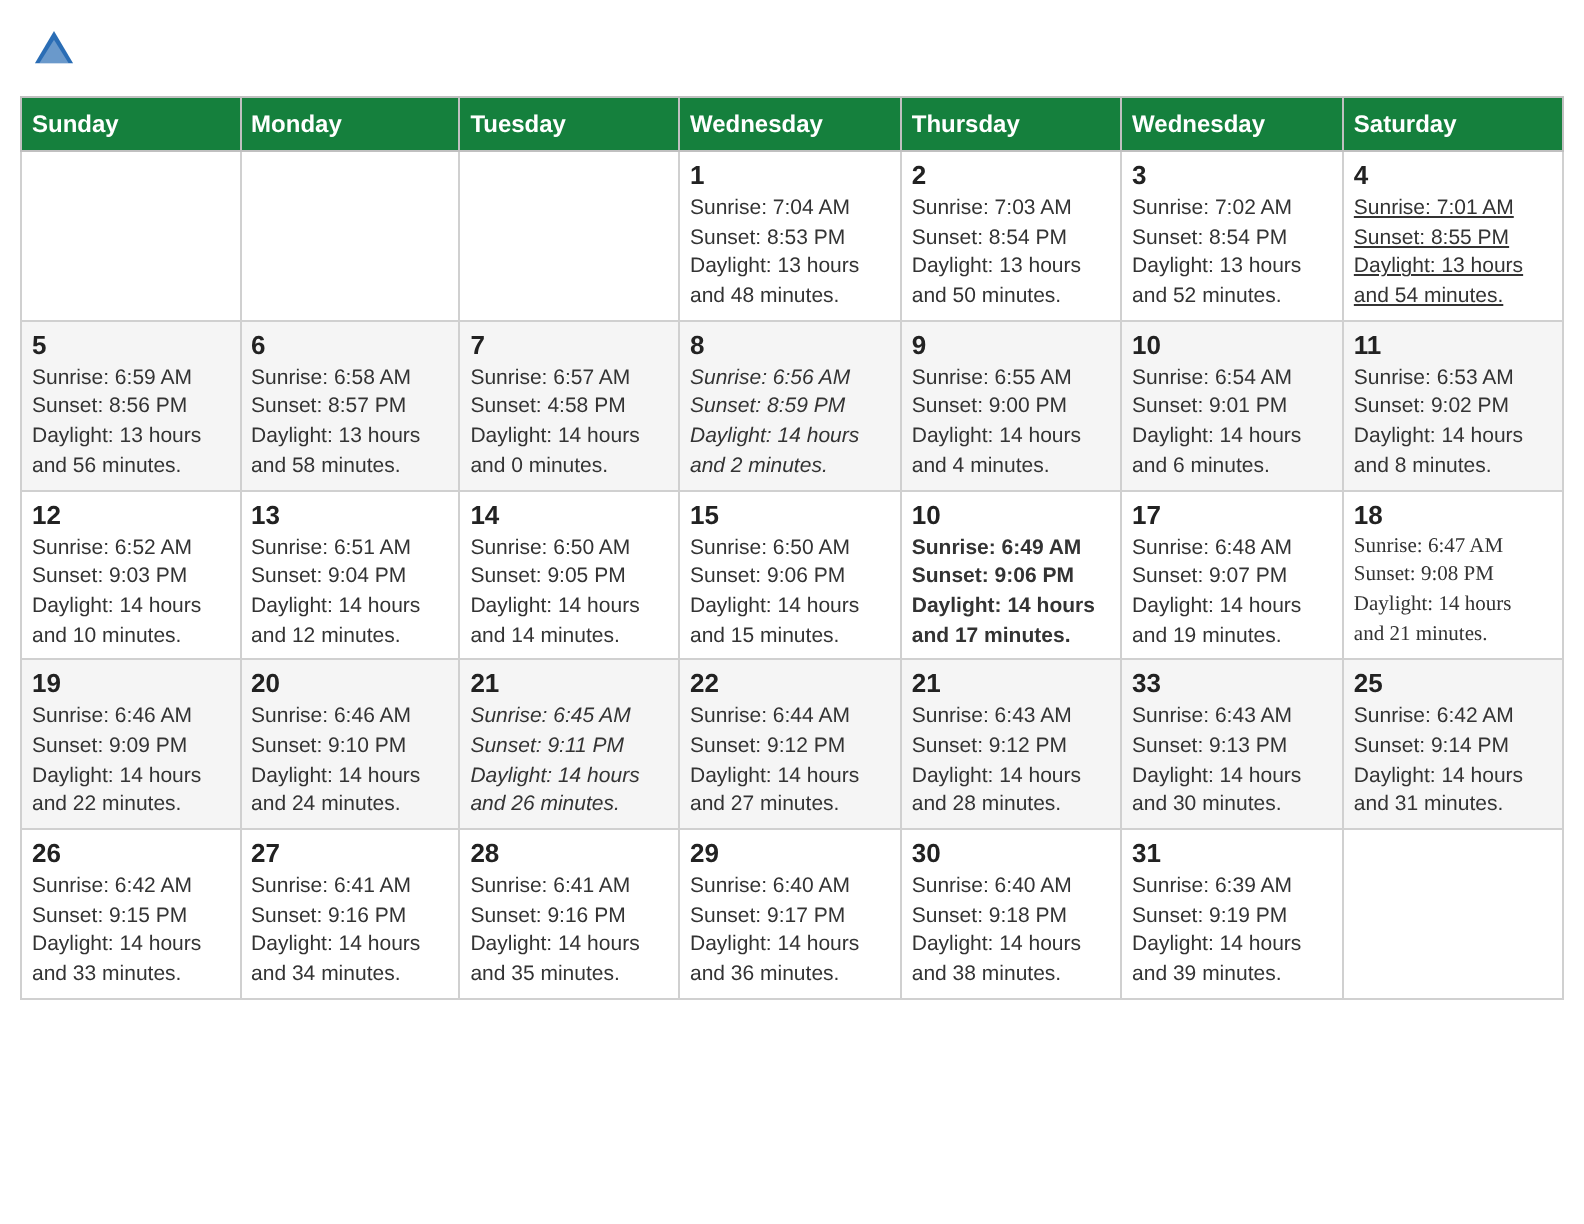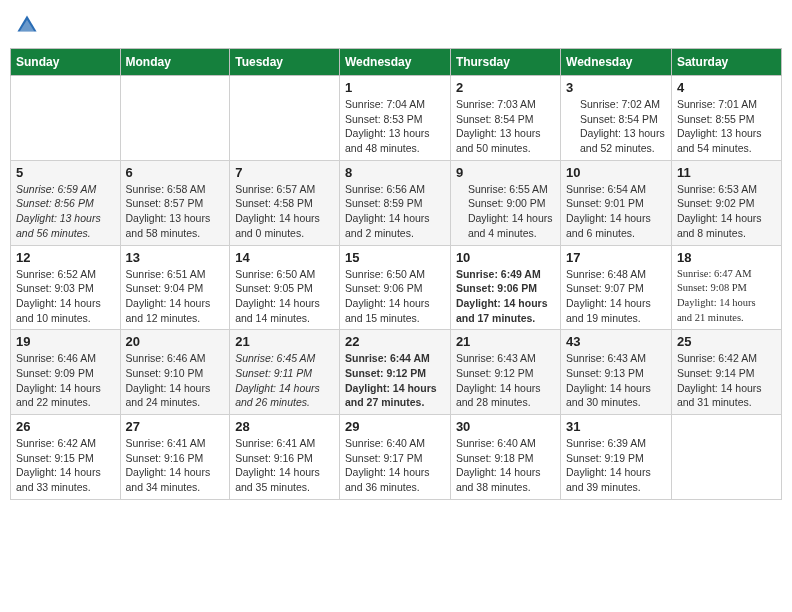--- a/index.html
+++ b/index.html
@@ -137,65 +137,65 @@
         </td>
         <td>
           <span class="day-number">2</span>
           <div class="day-info" style="white-space: pre-line;">Sunrise: 7:03 AM
 Sunset: 8:54 PM
 Daylight: 13 hours
 and 50 minutes.</div>
         </td>
         <td>
           <span class="day-number">3</span>
-          <div class="day-info" style="white-space: pre-line; margin-left: 14px;">Sunrise: 7:02 AM
+          <div class="day-info" style="white-space: pre-line;">Sunrise: 7:02 AM
 Sunset: 8:54 PM
 Daylight: 13 hours
 and 52 minutes.</div>
         </td>
         <td>
           <span class="day-number">4</span>
-          <div class="day-info" style="white-space: pre-line;">Sunrise: 7:01 AM
+          <div class="day-info" style="white-space: pre-line; text-decoration: underline;">Sunrise: 7:01 AM
 Sunset: 8:55 PM
 Daylight: 13 hours
 and 54 minutes.</div>
         </td>
       </tr>
       <tr>
         <td>
           <span class="day-number">5</span>
-          <div class="day-info" style="white-space: pre-line; font-style: italic;">Sunrise: 6:59 AM
+          <div class="day-info" style="white-space: pre-line;">Sunrise: 6:59 AM
 Sunset: 8:56 PM
 Daylight: 13 hours
 and 56 minutes.</div>
         </td>
         <td>
           <span class="day-number">6</span>
           <div class="day-info" style="white-space: pre-line;">Sunrise: 6:58 AM
 Sunset: 8:57 PM
 Daylight: 13 hours
 and 58 minutes.</div>
         </td>
         <td>
           <span class="day-number">7</span>
           <div class="day-info" style="white-space: pre-line;">Sunrise: 6:57 AM
 Sunset: 4:58 PM
 Daylight: 14 hours
 and 0 minutes.</div>
         </td>
         <td>
           <span class="day-number">8</span>
-          <div class="day-info" style="white-space: pre-line;">Sunrise: 6:56 AM
+          <div class="day-info" style="white-space: pre-line; font-style: italic;">Sunrise: 6:56 AM
 Sunset: 8:59 PM
 Daylight: 14 hours
 and 2 minutes.</div>
         </td>
         <td>
           <span class="day-number">9</span>
-          <div class="day-info" style="white-space: pre-line; margin-left: 12px;">Sunrise: 6:55 AM
+          <div class="day-info" style="white-space: pre-line;">Sunrise: 6:55 AM
 Sunset: 9:00 PM
 Daylight: 14 hours
 and 4 minutes.</div>
         </td>
         <td>
           <span class="day-number">10</span>
           <div class="day-info" style="white-space: pre-line;">Sunrise: 6:54 AM
 Sunset: 9:01 PM
 Daylight: 14 hours
 and 6 minutes.</div>
@@ -276,34 +276,34 @@
         </td>
         <td>
           <span class="day-number">21</span>
           <div class="day-info" style="white-space: pre-line; font-style: italic;">Sunrise: 6:45 AM
 Sunset: 9:11 PM
 Daylight: 14 hours
 and 26 minutes.</div>
         </td>
         <td>
           <span class="day-number">22</span>
-          <div class="day-info" style="white-space: pre-line; font-weight: bold;">Sunrise: 6:44 AM
+          <div class="day-info" style="white-space: pre-line;">Sunrise: 6:44 AM
 Sunset: 9:12 PM
 Daylight: 14 hours
 and 27 minutes.</div>
         </td>
         <td>
           <span class="day-number">21</span>
           <div class="day-info" style="white-space: pre-line;">Sunrise: 6:43 AM
 Sunset: 9:12 PM
 Daylight: 14 hours
 and 28 minutes.</div>
         </td>
         <td>
-          <span class="day-number">43</span>
+          <span class="day-number">33</span>
           <div class="day-info" style="white-space: pre-line;">Sunrise: 6:43 AM
 Sunset: 9:13 PM
 Daylight: 14 hours
 and 30 minutes.</div>
         </td>
         <td>
           <span class="day-number">25</span>
           <div class="day-info" style="white-space: pre-line;">Sunrise: 6:42 AM
 Sunset: 9:14 PM
 Daylight: 14 hours

